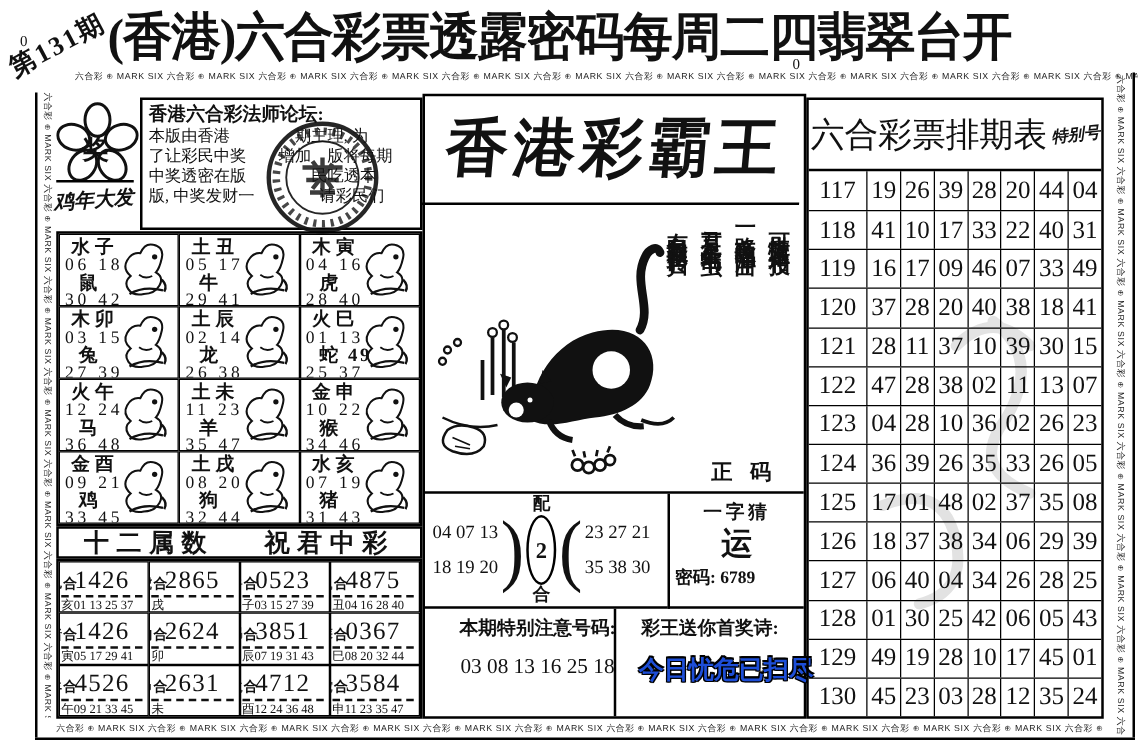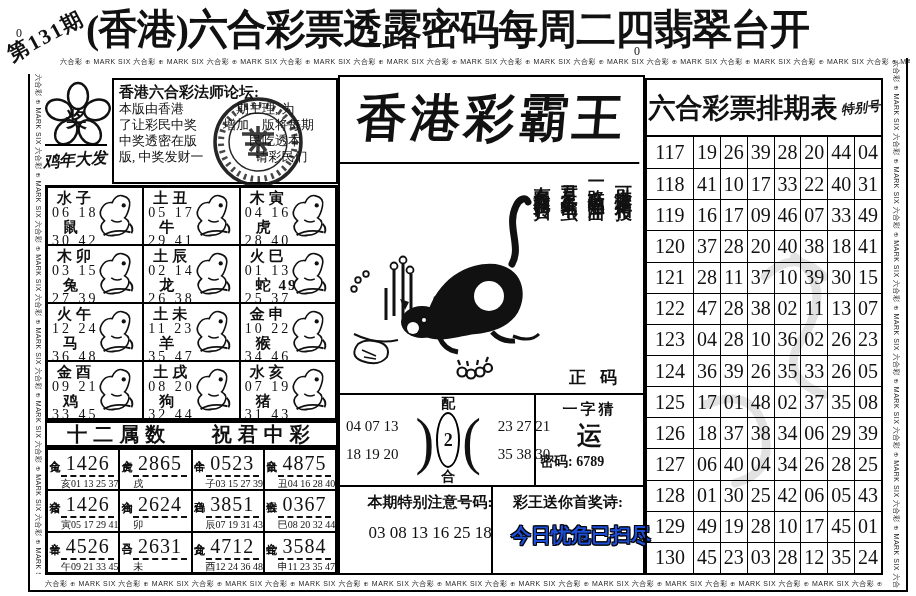--- a/index.html
+++ b/index.html
@@ -52,39 +52,39 @@
   .zcell .l3{font-size:15px;font-weight:bold;letter-spacing:2px;line-height:14px;padding-left:11px;white-space:nowrap;}
   .zcell .l4{font-size:14px;letter-spacing:3px;line-height:14px;white-space:nowrap;}
   .zart{position:absolute;right:2px;top:3px;width:46px;height:50px;}
 
   
   .combo-header{left:45px;top:421px;width:293px;height:26px;border:2px solid #000;
                 display:flex;justify-content:space-around;align-items:center;
                 font-size:20px;font-weight:bold;letter-spacing:6px;}
   .combo-grid{left:45px;top:447px;width:293px;height:128px;border:2px solid #000;
               display:grid;grid-template-columns:repeat(4,1fr);grid-template-rows:repeat(3,1fr);}
-  .ccell{border:1px solid #000;display:flex;padding:1px 4px 0 1px;overflow:hidden;}
+  .ccell{border:1px solid #000;display:flex;padding:1px 4px 0 1px;overflow:hidden;flex-direction:column;}
   .clab{writing-mode:vertical-rl;font-size:11px;font-weight:bold;width:12px;line-height:12px;letter-spacing:1px;}
   .cbody{flex:1;display:flex;flex-direction:column;min-width:0;}
   .cval{flex:1;font-size:20px;text-align:center;border-bottom:2px dashed #111;line-height:24px;letter-spacing:1px;}
   .cbot{font-size:10px;white-space:nowrap;line-height:13px;}
 
   
   .mid{left:338px;top:75px;width:307px;height:500px;border:2px solid #000;}
   .masthead{position:absolute;top:0;left:0;right:0;height:87px;border-bottom:2px solid #000;
             text-align:center;font-size:50px;font-weight:900;line-height:82px;letter-spacing:4px;
             transform:skewX(-5deg);white-space:nowrap;}
   .poem-area{position:absolute;top:87px;left:0;right:0;height:231px;border-bottom:2px solid #000;}
   .cat-svg{position:absolute;left:2px;bottom:4px;width:205px;height:205px;}
   .poem{position:absolute;top:8px;right:6px;writing-mode:vertical-rl;font-size:17px;font-weight:bold;
         letter-spacing:3px;line-height:1.6;height:205px;}
   .poem-caption{position:absolute;right:12px;bottom:4px;font-size:17px;font-weight:bold;letter-spacing:14px;white-space:nowrap;}
   .pair-box{position:absolute;top:318px;left:0;width:194px;height:92px;border-bottom:2px solid #000;
             display:flex;align-items:center;}
-  .pair-nums{font-size:15px;line-height:28px;text-align:center;white-space:nowrap;margin:0 16px;}
+  .pair-nums{font-size:15px;line-height:28px;text-align:center;white-space:nowrap;margin:0 1px;}
   .pair-nums div{white-space:nowrap;}
   .pair-paren{font-size:56px;font-weight:400;line-height:1;margin:0 1px;transform:scaleY(1.15);}
   .pair-center{display:flex;flex-direction:column;align-items:center;font-size:14px;font-weight:bold;line-height:15px;margin:0 1px;}
   .pair-oval{width:24px;height:56px;border:2.5px solid #000;border-radius:12px/28px;margin:1px 0;
              display:flex;align-items:center;justify-content:center;font-size:18px;font-weight:bold;}
   .pair-left-margin{margin-left:6px;}
   .oneword-box{position:absolute;top:318px;right:0;width:109px;height:92px;border-left:2px solid #000;border-bottom:2px solid #000;
                padding:5px 4px 2px 4px;text-align:center;}
   .ow-title{font-size:15px;font-weight:bold;letter-spacing:3px;white-space:nowrap;}
   .ow-value{font-size:25px;font-weight:bold;line-height:34px;}
@@ -95,21 +95,21 @@
   .sp-line2{font-size:17px;line-height:25px;white-space:nowrap;}
   .prize-box{position:absolute;top:410px;left:151px;right:0;bottom:0;border-left:2px solid #000;padding:6px 18px;text-align:center;}
   .pz-title{font-size:15px;font-weight:bold;white-space:nowrap;}
   .pz-line{font-size:20px;font-weight:bold;margin-top:10px;white-space:nowrap;color:#1d4ed8;
            text-shadow:-1px -1px 0 #000,1px -1px 0 #000,-1px 1px 0 #000,1px 1px 0 #000,0 1px 0 #000,0 -1px 0 #000;}
 
   
   .sched{left:645px;top:78px;width:238px;height:497px;border:2px solid #000;}
   .sched-header{position:absolute;top:0;left:0;right:0;height:57px;border-bottom:2px solid #000;
                 display:flex;align-items:center;justify-content:center;gap:3px;}
-  .sched-title{font-size:27px;font-weight:700;letter-spacing:0px;white-space:nowrap;}
+  .sched-title{font-size:27px;font-weight:400;letter-spacing:0px;white-space:nowrap;}
   .sched-sub{font-size:13px;font-weight:bold;font-style:italic;white-space:nowrap;transform:rotate(-6deg);}
   .sched-table{position:absolute;top:57px;left:0;right:0;bottom:0;display:grid;grid-template-rows:repeat(14,1fr);}
   .srow{display:grid;grid-template-columns:46px repeat(7,1fr);border-top:1px solid #000;}
   .srow:first-child{border-top:none;}
   .srow>div{display:flex;align-items:center;justify-content:center;font-size:20px;overflow:hidden;}
   .srow>div+div{border-left:1px solid #000;}
   .wm{position:absolute;inset:0;pointer-events:none;}
 </style>
 </head>
 <body>

